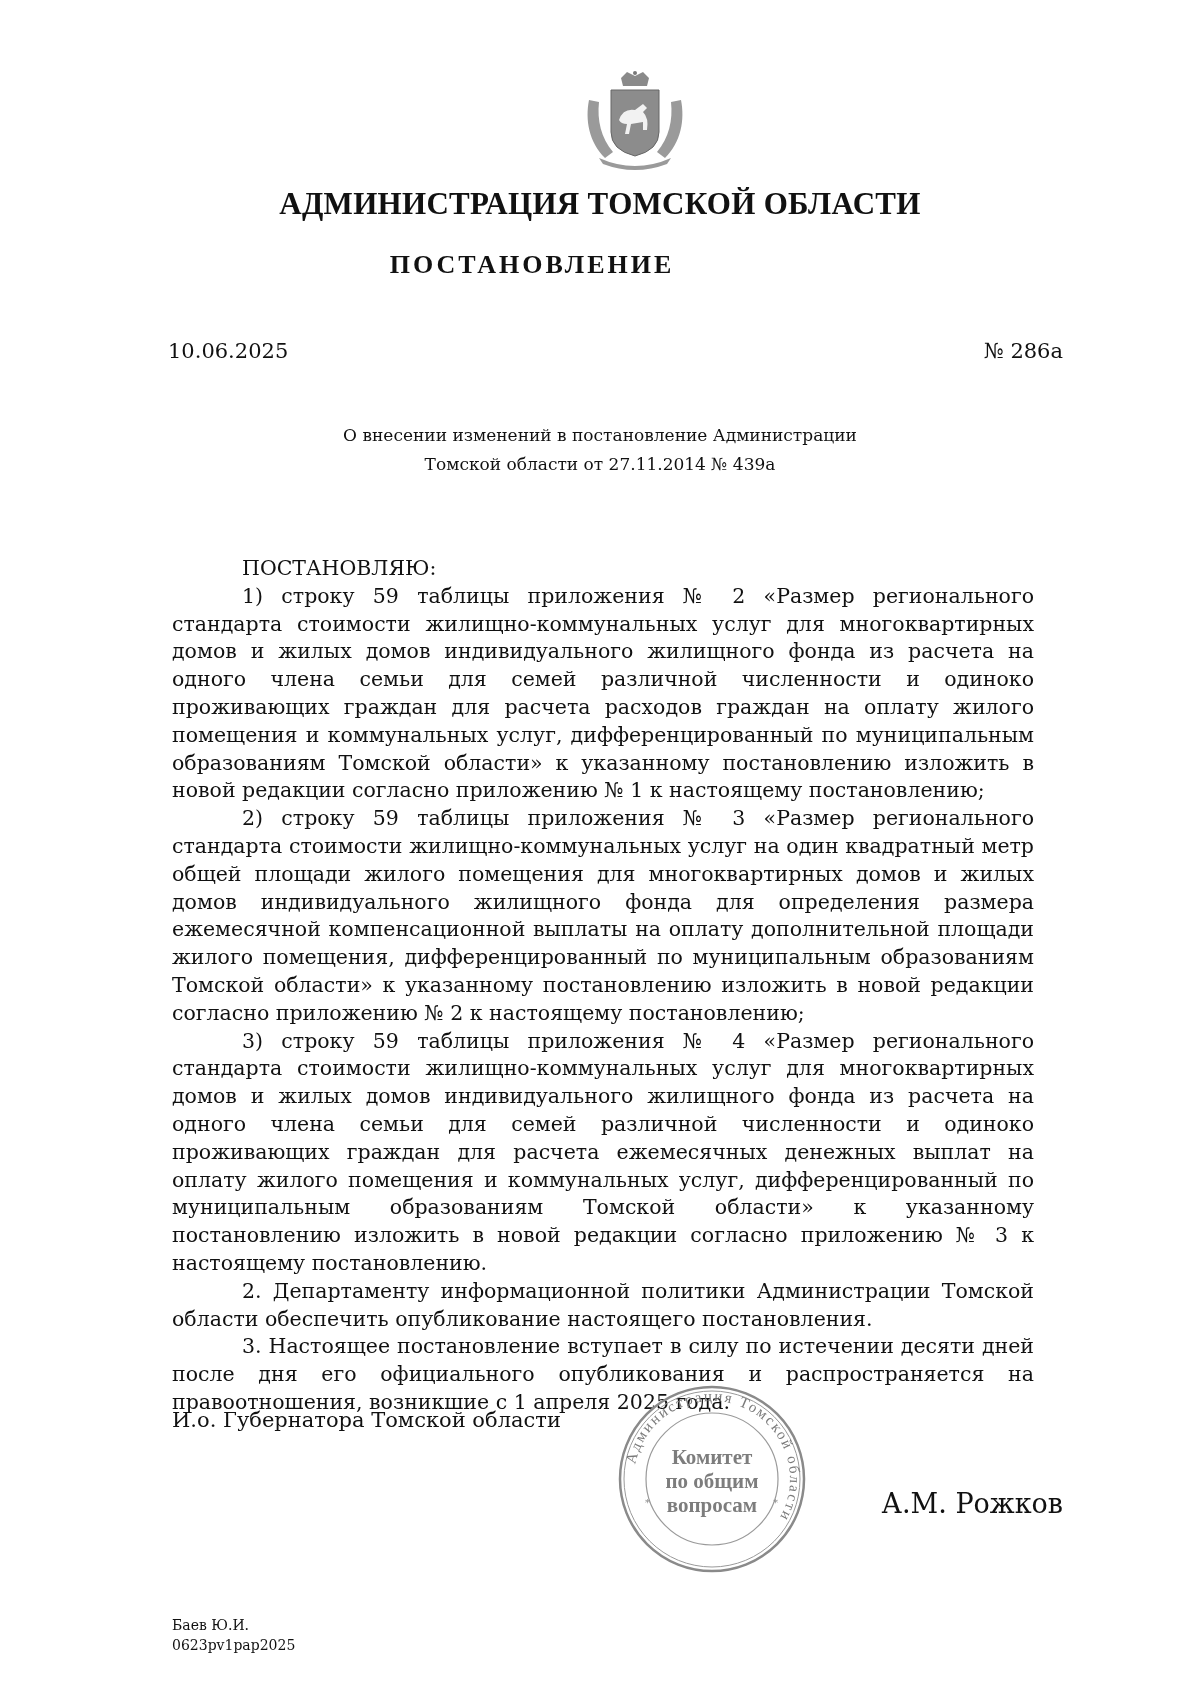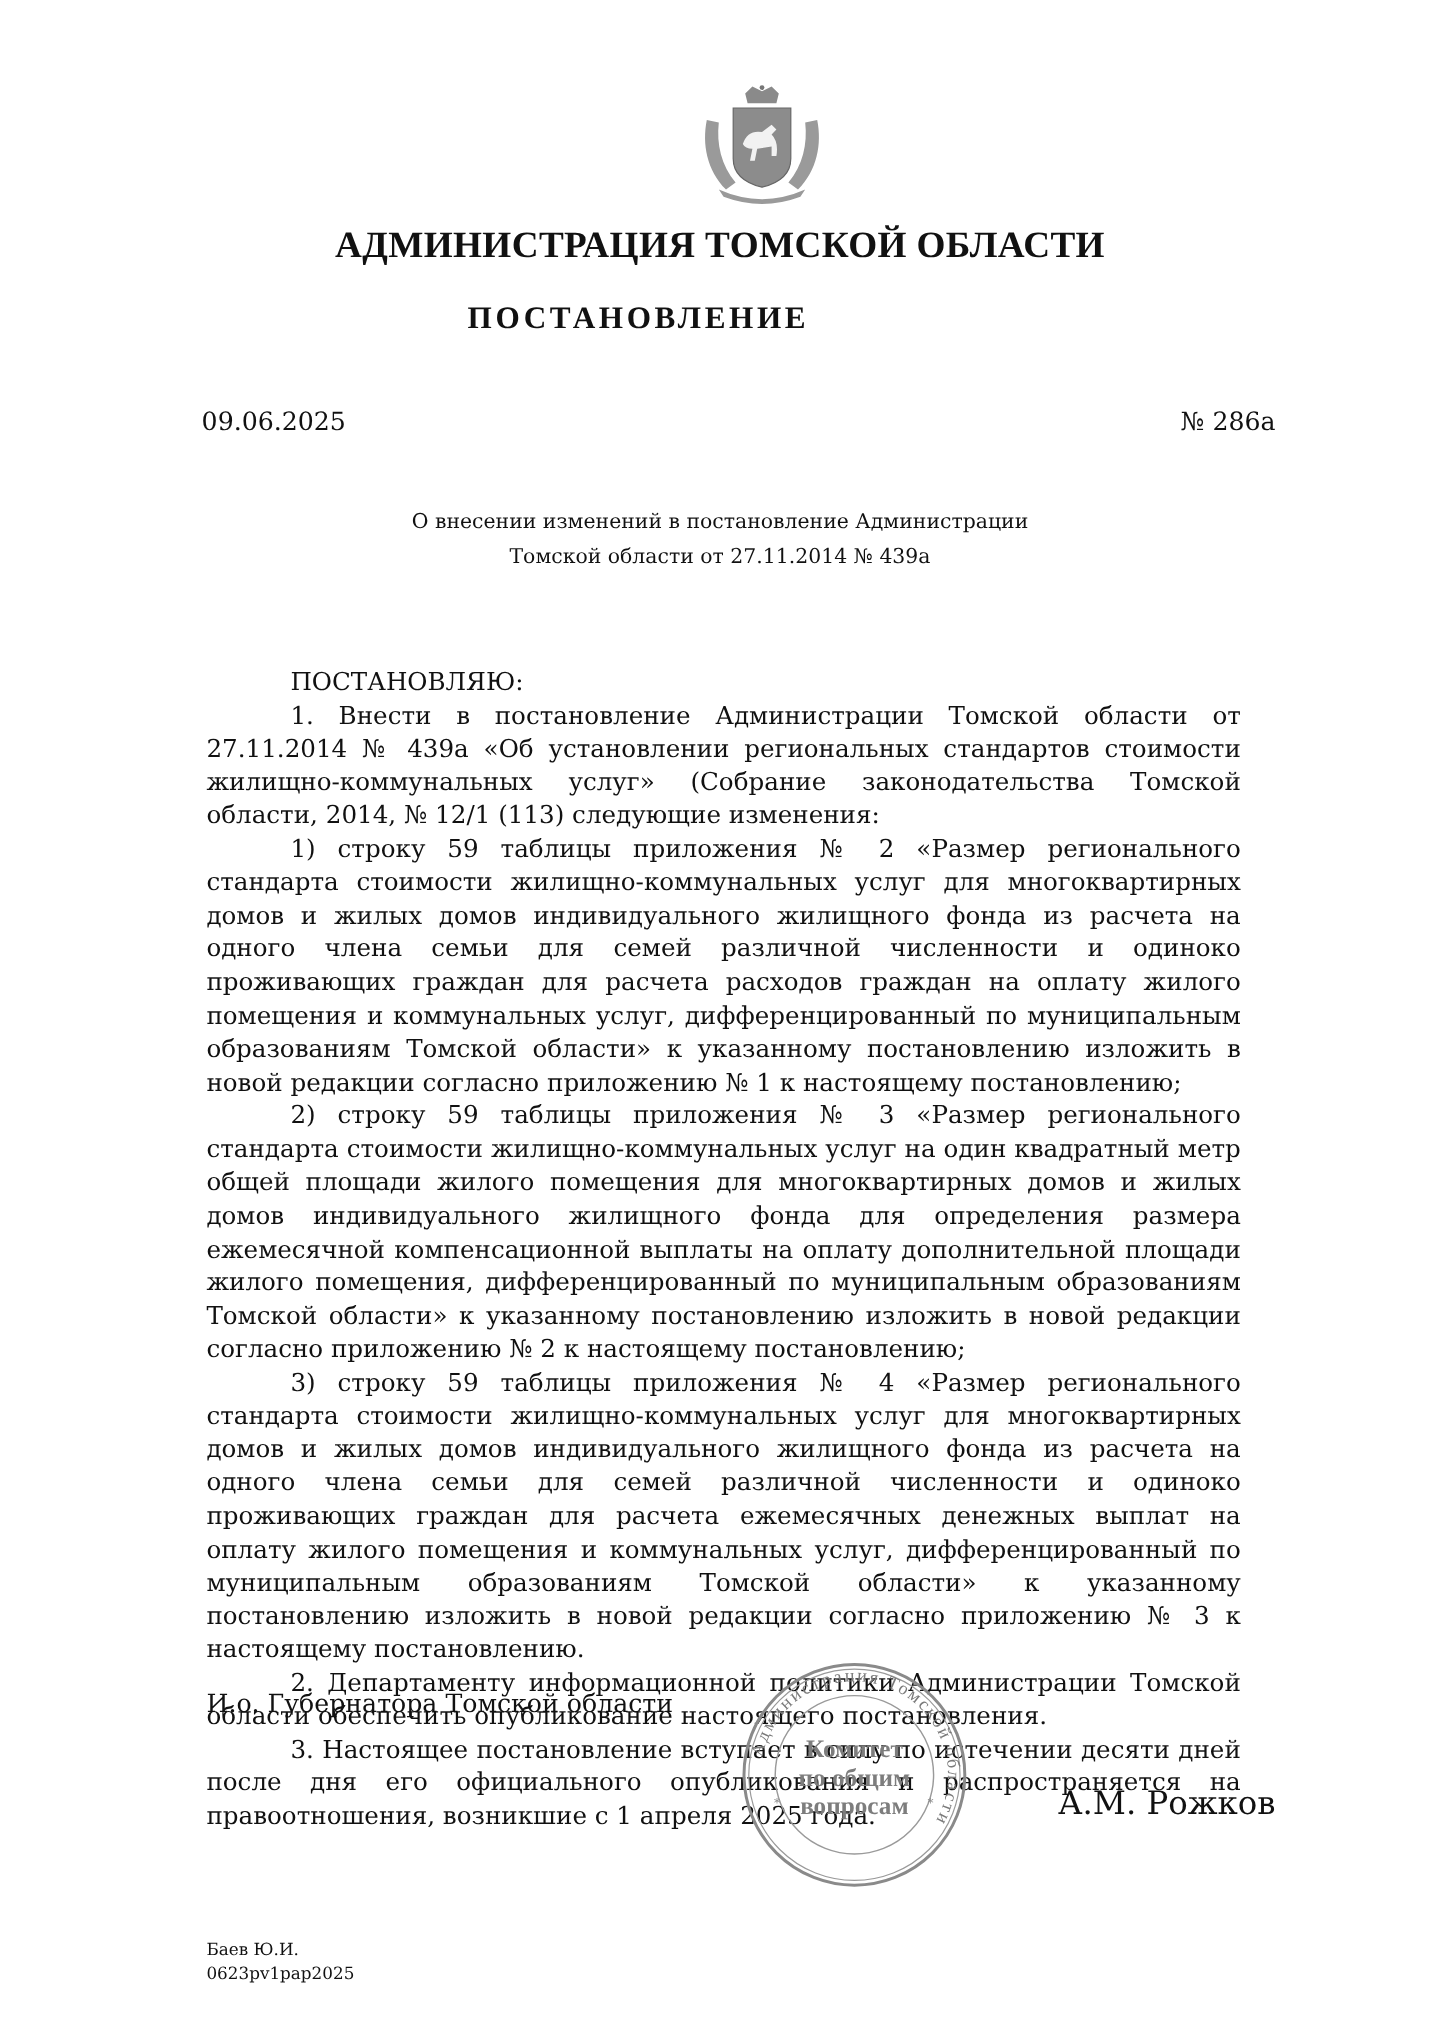--- a/index.html
+++ b/index.html
@@ -32,31 +32,30 @@
     </g>
     <path d="M38 8 L44 2 L52 6 L60 2 L66 8 L64 16 L40 16 Z" fill="#8a8a8a"></path>
     <circle cx="52" cy="3" r="2" fill="#777"></circle>
     <path d="M28 20 L76 20 L76 62 Q76 80 52 86 Q28 80 28 62 Z" fill="#8c8c8c" stroke="#666" stroke-width="1"></path>
     <path d="M36 50 Q40 38 52 40 L60 34 L64 38 L60 42 Q66 48 64 60 L60 60 L60 52 L48 54 L46 64 L42 64 L44 54 Q38 54 36 50 Z" fill="#f2f2f2"></path>
   </svg>
 
   <div class="org-title">АДМИНИСТРАЦИЯ ТОМСКОЙ ОБЛАСТИ</div>
   <div class="doc-type">ПОСТАНОВЛЕНИЕ</div>
 
-  <div class="doc-date">09.06.2025</div>
+  <div class="doc-date">10.06.2025</div>
   <div class="doc-number">№ 286а</div>
 
   <div class="subject">
     <div>О внесении изменений в постановление Администрации</div>
     <div>Томской области от 27.11.2014 № 439а</div>
   </div>
 
   <div class="body-text">
     <p class="head">ПОСТАНОВЛЯЮ:</p>
-    <p>1. Внести в постановление Администрации Томской области от 27.11.2014 № 439а «Об установлении региональных стандартов стоимости жилищно-коммунальных услуг» (Собрание законодательства Томской области, 2014, № 12/1 (113) следующие изменения:</p>
     <p>1) строку 59 таблицы приложения № 2 «Размер регионального стандарта стоимости жилищно-коммунальных услуг для многоквартирных домов и жилых домов индивидуального жилищного фонда из расчета на одного члена семьи для семей различной численности и одиноко проживающих граждан для расчета расходов граждан на оплату жилого помещения и коммунальных услуг, дифференцированный по муниципальным образованиям Томской области» к указанному постановлению изложить в новой редакции согласно приложению № 1 к настоящему постановлению;</p>
     <p>2) строку 59 таблицы приложения № 3 «Размер регионального стандарта стоимости жилищно-коммунальных услуг на один квадратный метр общей площади жилого помещения для многоквартирных домов и жилых домов индивидуального жилищного фонда для определения размера ежемесячной компенсационной выплаты на оплату дополнительной площади жилого помещения, дифференцированный по муниципальным образованиям Томской области» к указанному постановлению изложить в новой редакции согласно приложению № 2 к настоящему постановлению;</p>
     <p>3) строку 59 таблицы приложения № 4 «Размер регионального стандарта стоимости жилищно-коммунальных услуг для многоквартирных домов и жилых домов индивидуального жилищного фонда из расчета на одного члена семьи для семей различной численности и одиноко проживающих граждан для расчета ежемесячных денежных выплат на оплату жилого помещения и коммунальных услуг, дифференцированный по муниципальным образованиям Томской области» к указанному постановлению изложить в новой редакции согласно приложению № 3 к настоящему постановлению.</p>
     <p>2. Департаменту информационной политики Администрации Томской области обеспечить опубликование настоящего постановления.</p>
     <p>3. Настоящее постановление вступает в силу по истечении десяти дней после дня его официального опубликования и распространяется на правоотношения, возникшие с 1 апреля 2025 года.</p>
   </div>
 
   <div class="signer-title">И.о. Губернатора Томской области</div>
 
   <svg class="stamp" viewBox="0 0 190 190">

